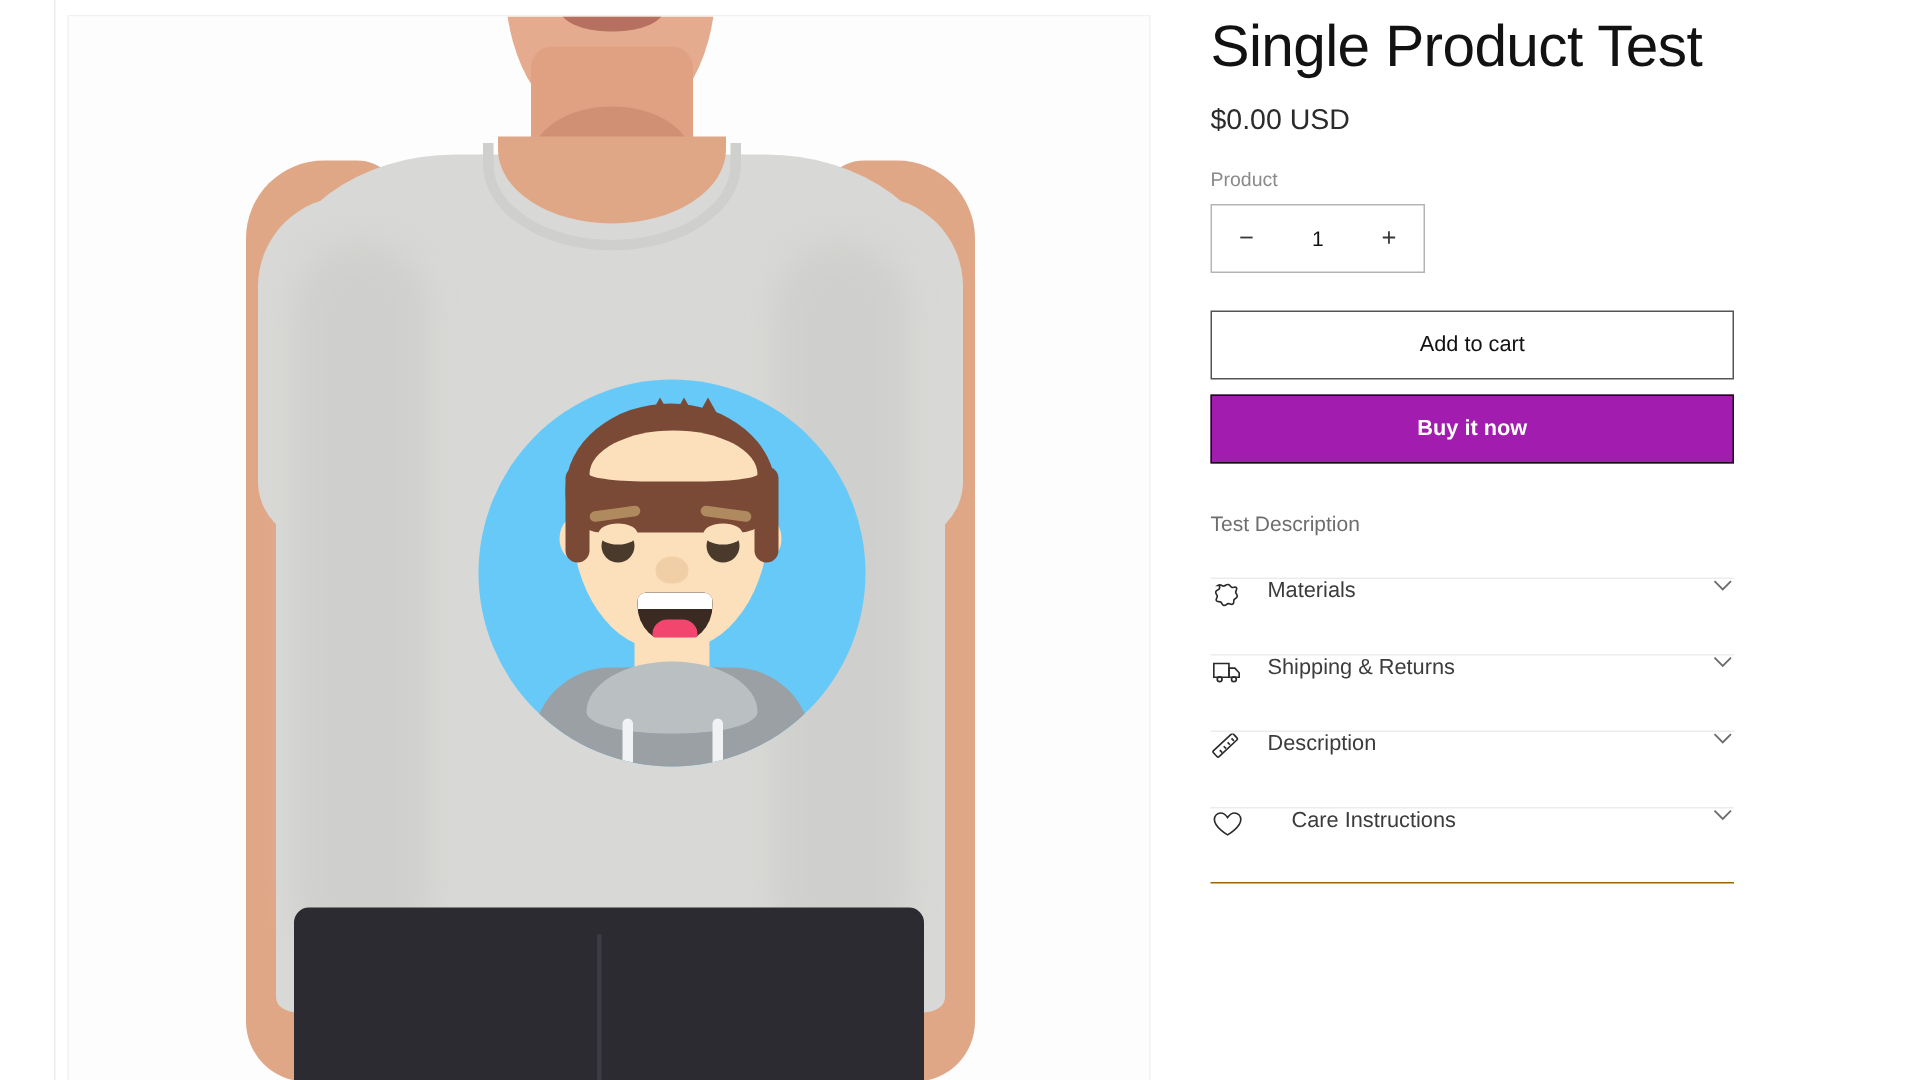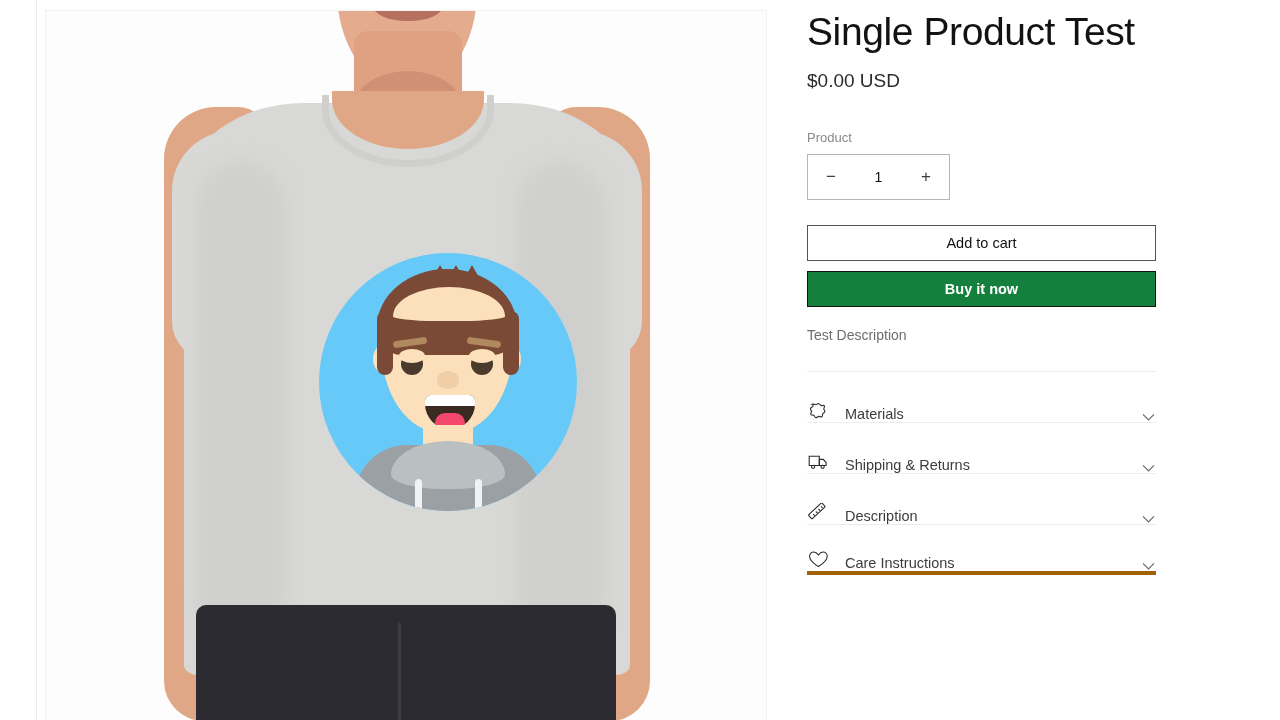--- a/index.html
+++ b/index.html
@@ -307,21 +307,21 @@
     font-size: 39px;
     line-height: 1.12;
     font-weight: 400;
     color: #121212;
     letter-spacing: -0.4px;
     margin-bottom: 16px;
   }
   .price {
     font-size: 19px;
     color: #2b2b2b;
-    margin-bottom: 38px;
+    margin-bottom: 20px;
   }
   .qty-label {
     font-size: 13px;
     color: #8a8a8a;
     margin-bottom: 9px;
   }
   .qty-box {
     display: flex;
     align-items: center;
     width: 143px; height: 46px;
@@ -340,52 +340,52 @@
     font-family: inherit;
   }
   .qty-val {
     flex: 1;
     text-align: center;
     font-size: 14px;
     color: #121212;
   }
   .btn {
     display: flex; align-items: center; justify-content: center;
-    width: 349px; height: 36px;
+    width: 349px; height: 46px;
     font-size: 14.5px;
     cursor: pointer;
     font-family: inherit;
   }
   .btn-outline {
     border: 1px solid #545454;
     background: #ffffff;
     color: #121212;
     margin-bottom: 10px;
   }
   .btn-solid {
     border: 1px solid #121212;
-    background: #15803d;
+    background: #a21caf;
     color: #ffffff;
     font-weight: 700;
-    margin-bottom: 20px;
+    margin-bottom: 32px;
   }
   .description {
     font-size: 14px;
     color: #6e6e6e;
     margin-bottom: 28px;
   }
   .accordion { width: 349px; }
   .acc-row {
     display: flex;
-    align-items: flex-end;
+    align-items: flex-start;
     height: 51px;
     border-top: 1px solid #ececec;
     cursor: pointer;
   }
-  .acc-row:last-of-type { border-bottom: 4px solid #a16207; }
+  .acc-row:last-of-type { border-bottom: 1px solid #a16207; gap: 16px; }
   .acc-icon {
     flex: 0 0 22px;
     height: 22px;
     display: flex; align-items: center; justify-content: center;
     margin-right: 16px;
   }
   .acc-label {
     flex: 1;
     font-size: 14.5px;
     color: #3c3c3c;

